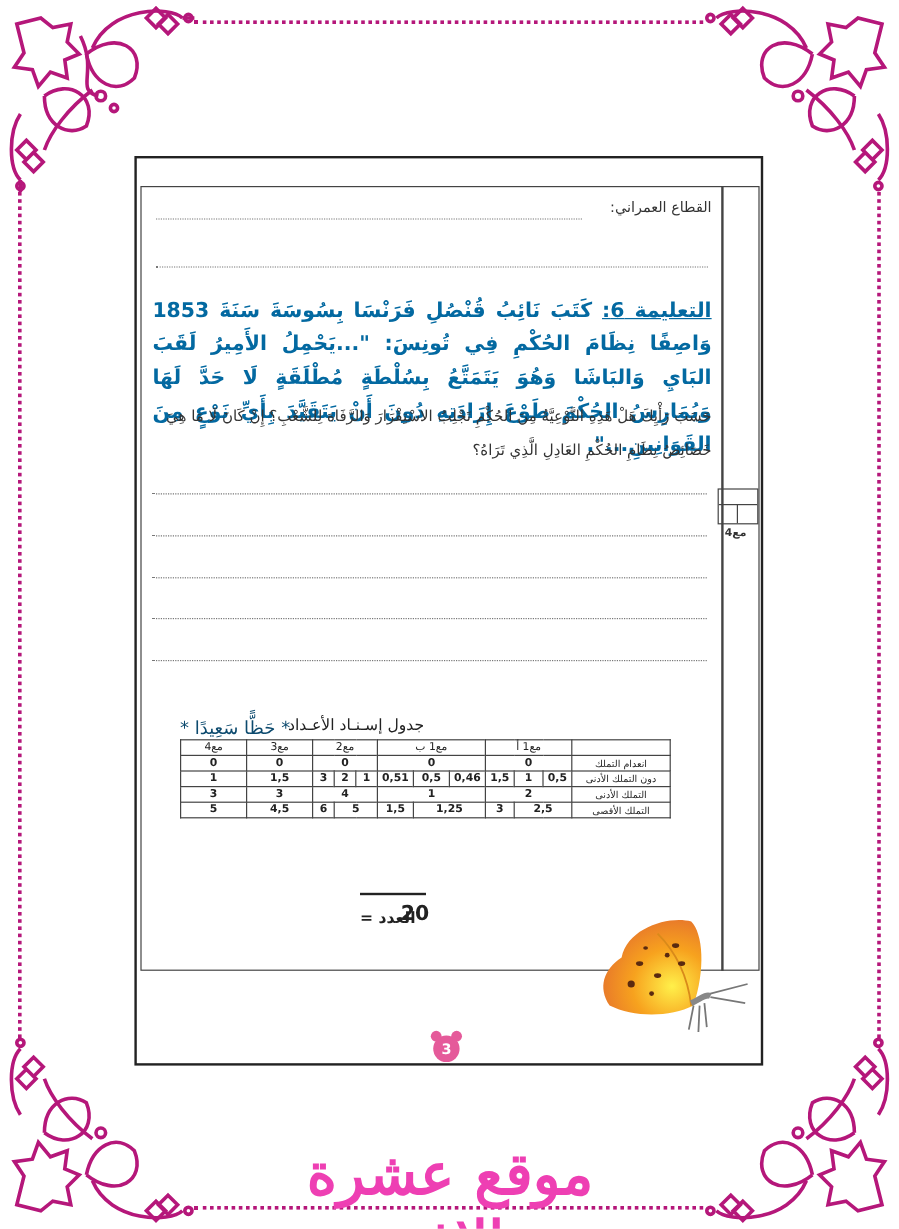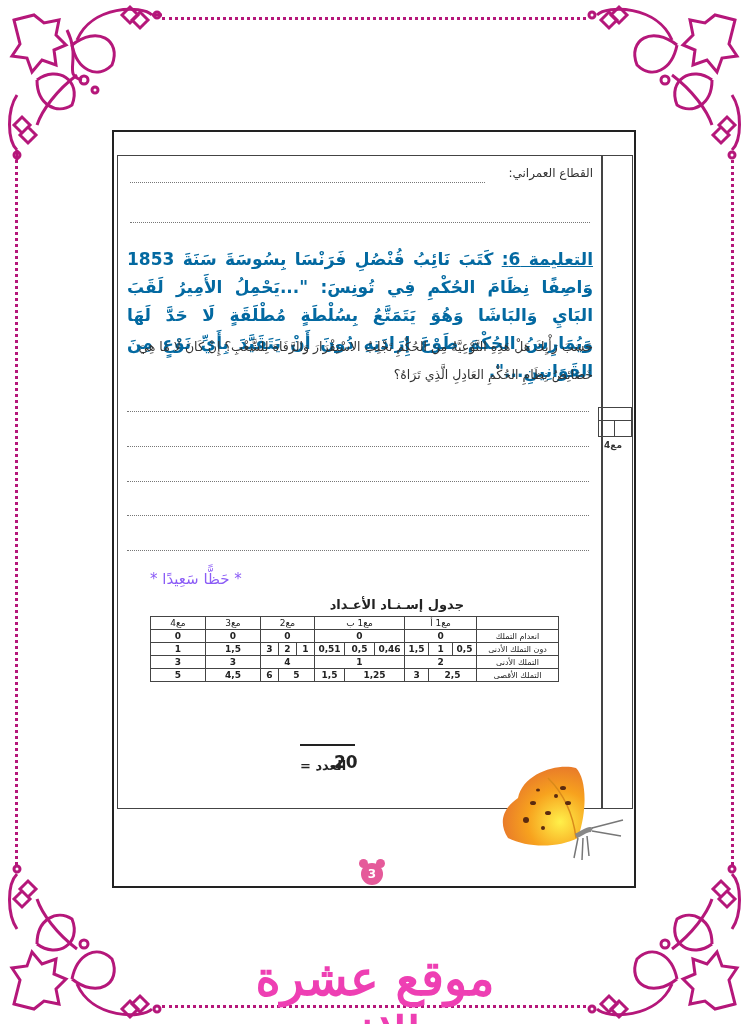--- a/index.html
+++ b/index.html
@@ -24,22 +24,22 @@
 
   .instruction { position:absolute; left:127px; top:245px; width:466px; direction:rtl; text-align:justify; font-size:17px; font-weight:bold; line-height:28px; color:#0369a1; }
   .instruction .tag { text-decoration:underline; }
   .question { position:absolute; left:127px; top:333px; width:466px; direction:rtl; text-align:right; font-size:12.5px; line-height:28px; color:#333; }
 
   .score-box { position:absolute; left:598px; top:407px; width:34px; height:30px; border:1.5px solid #444; box-sizing:border-box; }
   .score-box .h { position:absolute; left:0; right:0; top:12px; border-top:1.5px solid #444; }
   .score-box .v { position:absolute; left:15px; top:12px; bottom:0; border-left:1.5px solid #444; }
   .score-label { position:absolute; left:604px; top:440px; font-size:9px; font-weight:bold; direction:rtl; color:#333; }
 
-  .good-luck { position:absolute; left:150px; top:570px; font-size:15px; direction:rtl; color:#8b5cf6; }
-  .table-title { position:absolute; left:224px; top:597px; width:240px; text-align:right; font-size:13px; font-weight:bold; direction:rtl; }
+  .good-luck { position:absolute; left:150px; top:598px; font-size:15px; direction:rtl; color:#0c4a6e; }
+  .table-title { position:absolute; left:240px; top:597px; width:240px; text-align:left; font-size:13px; font-weight:normal; direction:rtl; }
   table.grades { position:absolute; left:150px; top:616px; width:407px; border-collapse:collapse; direction:rtl; font-size:9px; table-layout:fixed; }
   table.grades td, table.grades th { border:1.5px solid #444; text-align:center; padding:0; height:12px; font-weight:bold; color:#222; }
   table.grades th { font-weight:normal; }
   table.grades td.rowlabel { font-size:8px; font-weight:normal; }
 
   .score-eq { position:absolute; left:300px; top:758px; direction:rtl; font-size:13px; font-weight:bold; }
   .score-line { position:absolute; left:300px; top:746px; width:55px; border-top:2px solid #222; }
   .score-denom { position:absolute; left:334px; top:752px; font-size:17px; font-weight:bold; }
 
   .page-num { position:absolute; left:361px; top:863px; width:22px; height:22px; border-radius:50%; background:#e55a9a; color:#fff; font-size:12px; font-weight:bold; text-align:center; line-height:22px; }

